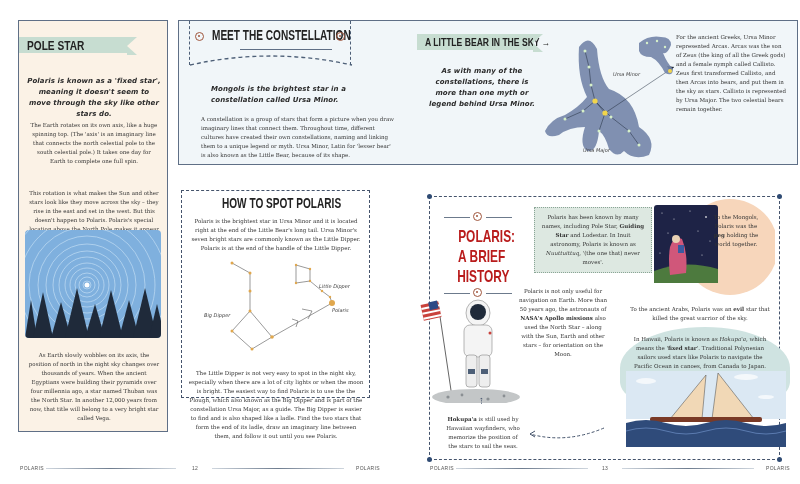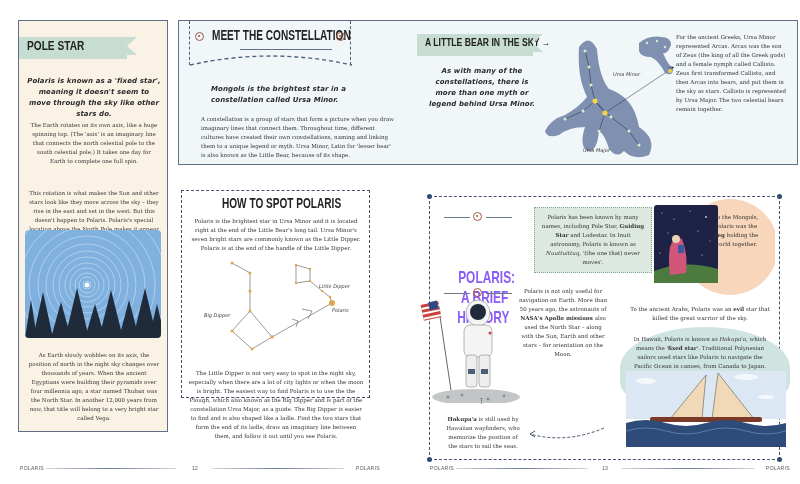--- a/index.html
+++ b/index.html
@@ -4,21 +4,21 @@
 <style>
   * { box-sizing: border-box; margin: 0; padding: 0; }
   html, body { width: 800px; height: 484px; overflow: hidden; background: #ffffff; }
   body { position: relative; font-family: "DejaVu Serif", serif; color: #2b2b2b; }
   .hand { font-family: "DejaVu Sans", sans-serif; font-style: italic; font-weight: 700; letter-spacing: 0.1px; }
 
   .body-text { font-family: "DejaVu Serif", serif; font-size: 5.5px; line-height: 9px; color: #333; }
 
   
   #pole-star { position: absolute; left: 18px; top: 20px; width: 150px; height: 412px; background: #fbf2e6; border: 1.5px solid #5f6f86; }
-  .ribbon { position: absolute; background: #c7ddd1; height: 22px; }
+  .ribbon { position: absolute; background: #c7ddd1; height: 16px; }
   .ribbon::after { content: ""; position: absolute; right: -10px; top: 0; border-top: 9px solid #c7ddd1; border-bottom: 9px solid #c7ddd1; border-right: 10px solid transparent; }
   .ribbon-label { position: absolute; left: 8px; top: 1px; font-family: "Liberation Sans", sans-serif; font-weight: 700; font-size: 13px; color: #222; transform: scaleX(0.78); transform-origin: left center; white-space: nowrap; }
   #pole-star .ribbon { left: 0; top: 16px; width: 108px; }
   #pole-intro { position: absolute; left: 8px; top: 55px; width: 134px; text-align: center; font-size: 7px; line-height: 11px; }
   #pole-p1 { position: absolute; left: 10px; top: 100px; width: 130px; text-align: center; }
   #pole-p2 { position: absolute; left: 8px; top: 168px; width: 134px; text-align: center; }
   #startrail { position: absolute; left: 6px; top: 209px; width: 136px; height: 108px; overflow: hidden; border-radius: 4px; }
   #pole-p3 { position: absolute; left: 8px; top: 330px; width: 134px; text-align: center; }
 
   
@@ -41,21 +41,21 @@
   
   #howto { position: absolute; left: 181px; top: 190px; width: 189px; height: 208px; border: 1.5px dashed #44536b; border-top-style: dashed; }
   #howto-title { position: absolute; left: 40px; top: 4px; font-family: "Liberation Sans", sans-serif; font-weight: 700; font-size: 14px; color: #222; transform: scaleX(0.72); transform-origin: left center; white-space: nowrap; }
   #howto-p1 { position: absolute; left: 8px; top: 26px; width: 172px; text-align: center; }
   #dipper-svg { position: absolute; left: 10px; top: 70px; }
   #howto-p2 { position: absolute; left: 5px; top: 178px; width: 178px; text-align: center; }
 
   
   #history { position: absolute; left: 429px; top: 196px; width: 351px; height: 264px; border-top: 1.5px dashed #44536b; border-bottom: 1.5px dashed #44536b; border-left: 1.5px dashed #44536b; border-right: 1.5px dashed #44536b; }
   .dot { position: absolute; width: 5px; height: 5px; background: #2f4b73; border-radius: 50%; }
-  #hist-title { position: absolute; left: 16px; top: 30px; width: 72px; text-align: right; font-family: "Liberation Sans", sans-serif; font-weight: 700; font-size: 17px; line-height: 20px; color: #8b5cf6; margin-top: 41px; }
+  #hist-title { position: absolute; left: 16px; top: 30px; width: 72px; text-align: center; font-family: "Liberation Sans", sans-serif; font-weight: 700; font-size: 17px; line-height: 20px; color: #b91c1c; }
   #hist-title span { display: inline-block; transform: scaleX(0.7); white-space: nowrap; }
   .hist-rule { position: absolute; height: 1px; background: #6c7a8c; }
   #names-box { position: absolute; left: 104px; top: 10px; width: 118px; height: 66px; background: #dde8e1; border: 1px dotted #8aa596; padding: 5px 6px; text-align: center; }
   #nasa-p { position: absolute; left: 88px; top: 90px; width: 90px; text-align: center; }
   #hokupa-p { position: absolute; left: 14px; top: 218px; width: 78px; text-align: center; }
   #mongols { position: absolute; left: 210px; top: 0px; }
   #mongol-text { position: absolute; left: 283px; top: 16px; width: 46px; text-align: center; }
   #arabs-p { position: absolute; left: 195px; top: 108px; width: 150px; text-align: center; }
   #hawaii-blob { position: absolute; left: 190px; top: 130px; width: 170px; height: 82px; background: #cfe3e1; border-radius: 60% 60% 40% 40% / 60% 60% 40% 40%; }
   #hawaii-p { position: absolute; left: 200px; top: 138px; width: 140px; text-align: center; }

